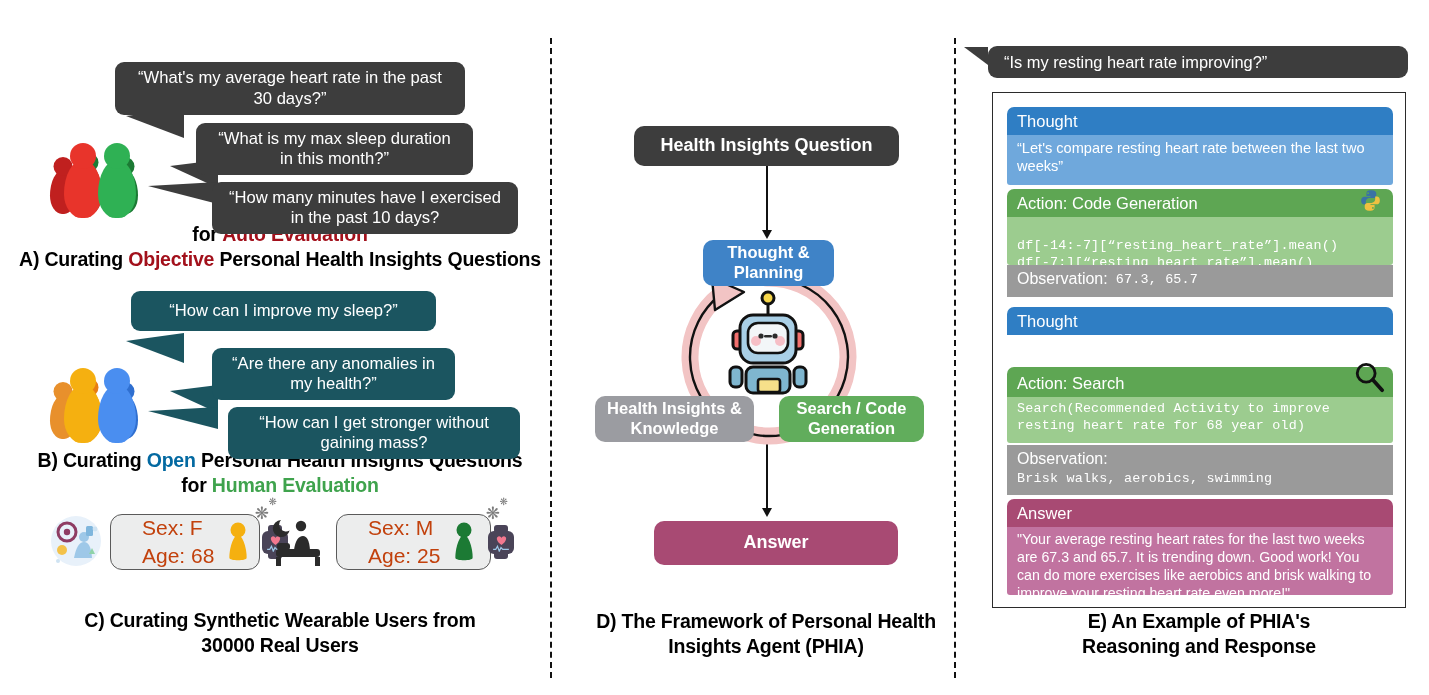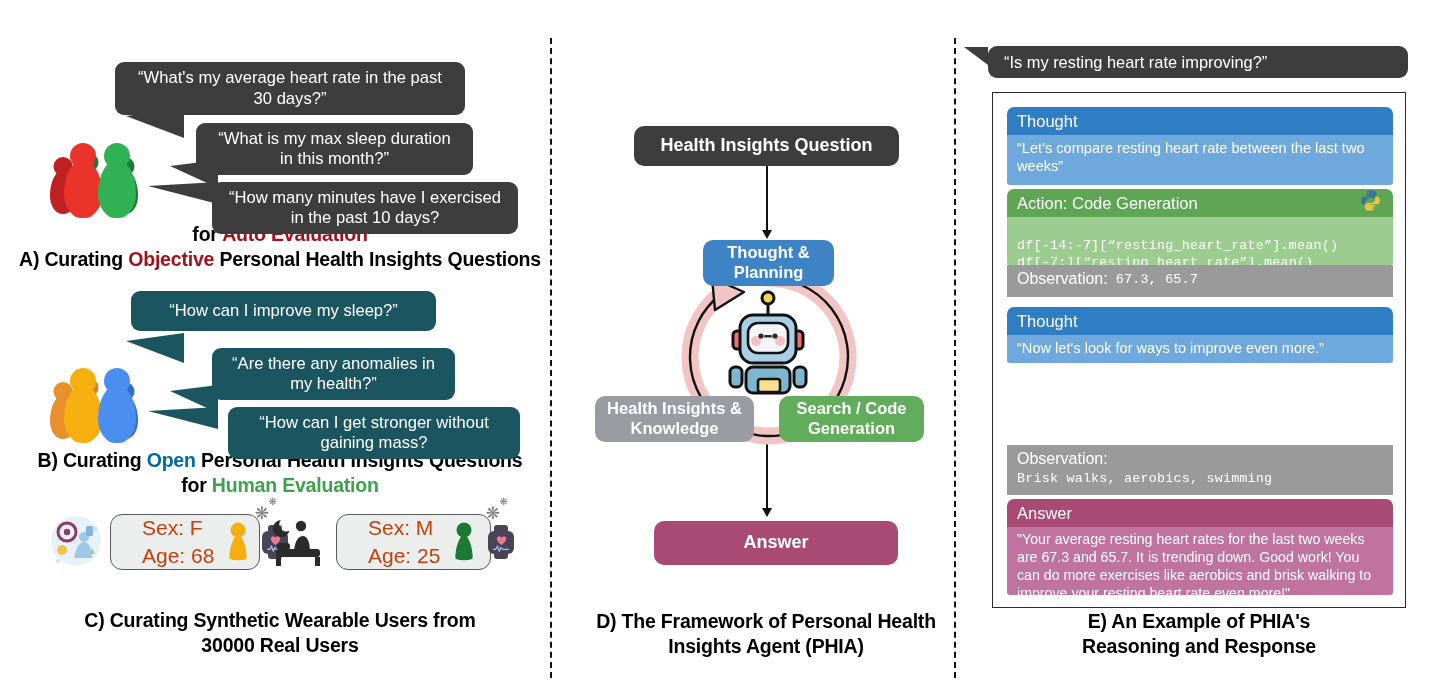--- a/index.html
+++ b/index.html
@@ -429,25 +429,36 @@
         <div style="display:flex; align-items:center; gap:8px; padding:5px 10px; color:#fff;">
           <span style="font-size:16px;">Observation:</span>
           <span class="mono">67.3, 65.7</span>
         </div>
       </div>
 
       <div class="seg" style="left:14px; top:214px; width:386px; height:56px;">
         <div class="seg-head" style="height:28px; background:#2f7ec4;">
           <span>Thought</span>
         </div>
-        <div class="seg-body" style="top:28px; height:28px; background:#6fa8dc;">
-          <span>“Now let's look for ways to improve even more.”</span>
-        </div>
-      </div>
-
+      </div>
+
+      <div class="seg" style="left:14px; top:274px; width:386px; height:76px;">
+        <div class="seg-head" style="height:30px; background:#5ea653; justify-content:space-between;">
+          <span>Action: Search</span>
+          <span style="display:flex; align-items:center; margin-right:-2px;">
+            <svg viewBox="0 0 34 34" width="32" height="32" style="overflow:visible;">
+              <circle cx="14" cy="13" r="9.5" fill="none" stroke="#111" stroke-width="3"></circle>
+              <line x1="21" y1="20" x2="31" y2="31" stroke="#111" stroke-width="4" stroke-linecap="round"></line>
+            </svg>
+          </span>
+        </div>
+        <div class="seg-body mono" style="top:30px; height:46px; background:#9ccc8f;">
+          <span>Search(Recommended Activity to improve resting heart rate for 68 year old)</span>
+        </div>
+      </div>
 
       <div class="seg" style="left:14px; top:352px; width:386px; height:50px; background:#9a9a9a;">
         <div style="padding:4px 10px; color:#fff;">
           <div style="font-size:16px; line-height:1.3;">Observation:</div>
           <div class="mono" style="line-height:1.4;">Brisk walks, aerobics, swimming</div>
         </div>
       </div>
 
       <div class="seg" style="left:14px; top:406px; width:386px; height:96px;">
         <div class="seg-head" style="height:28px; background:#a84a73;">

